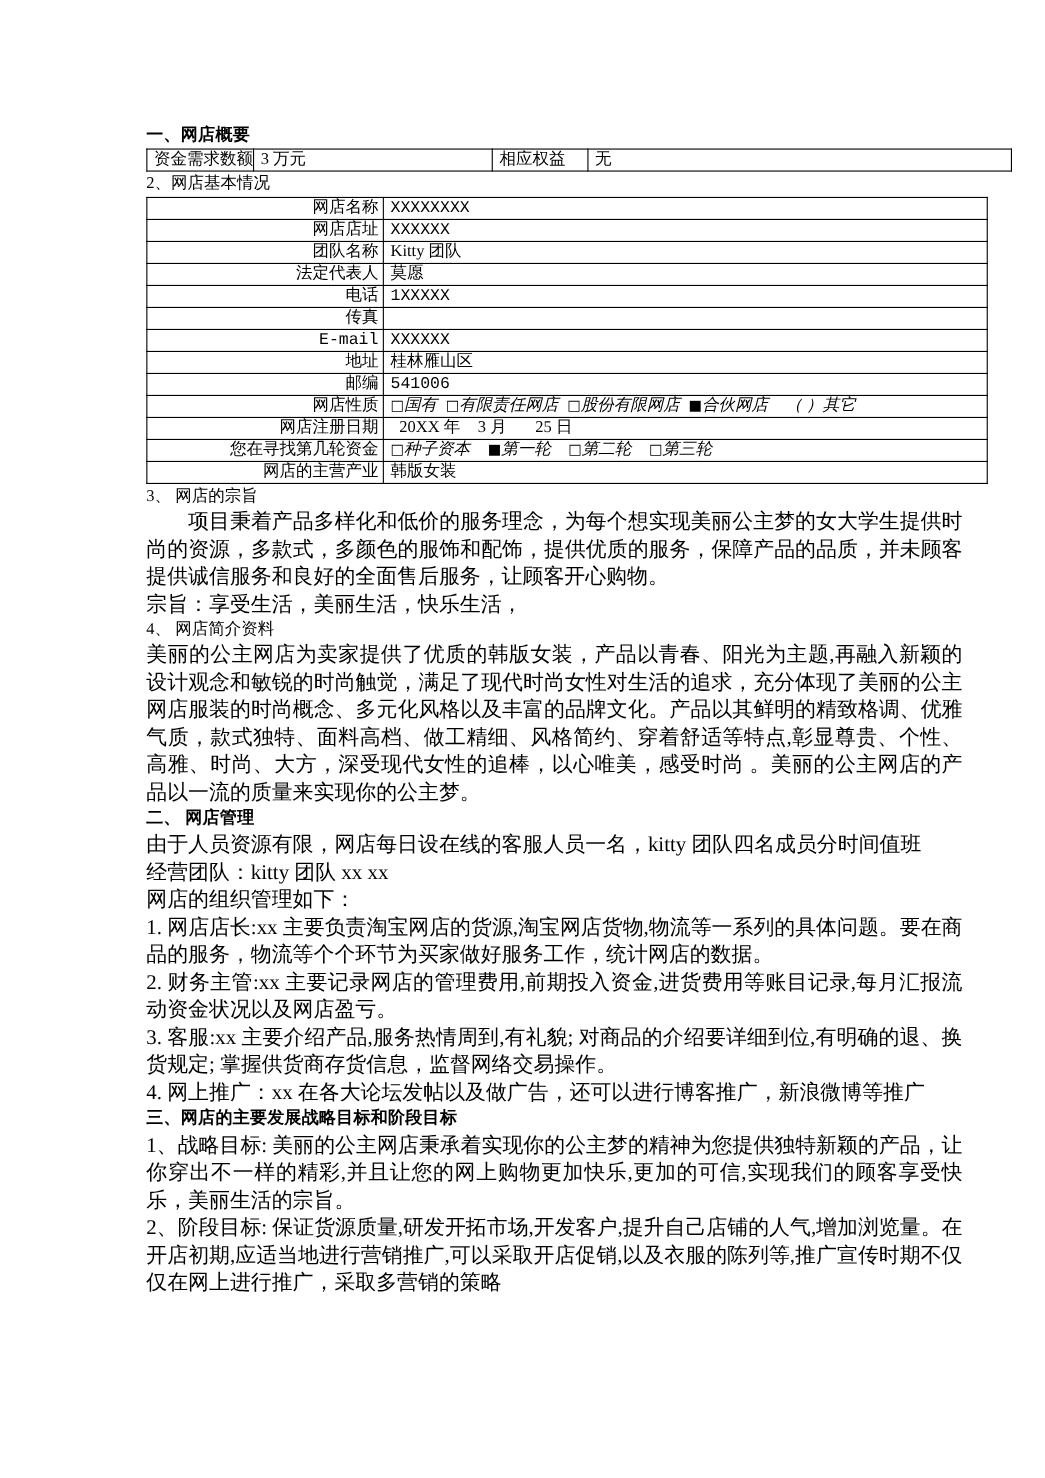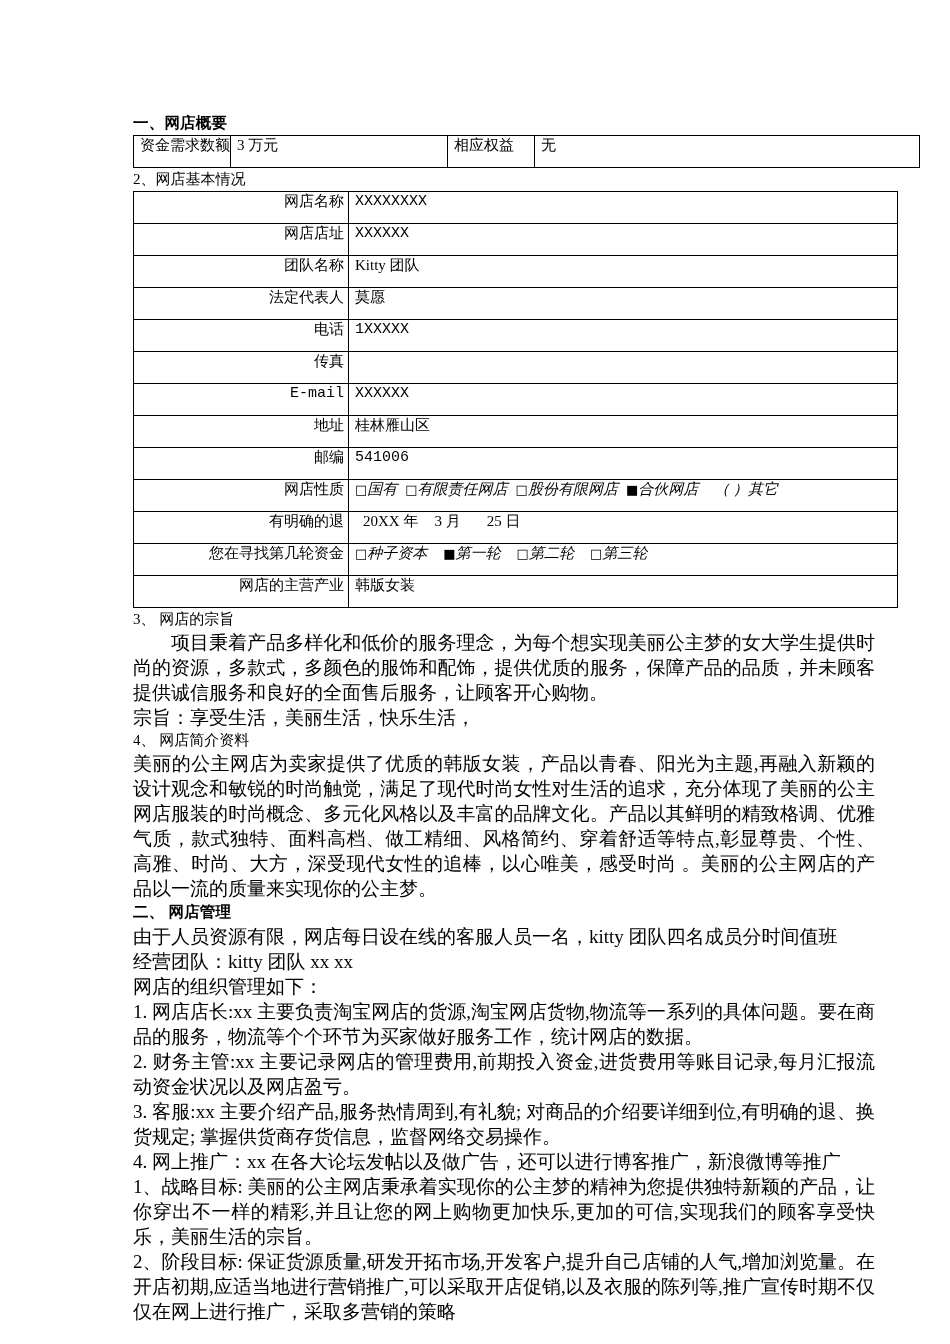--- a/index.html
+++ b/index.html
@@ -49,21 +49,21 @@
 
   
   table.t {
     border-collapse: collapse;
     table-layout: fixed;
     width: 742px;
     margin: 1px 0 1px 0;
   }
   table.t td {
     border: 1px solid #000000;
-    padding: 0 4px 12px 6px;
+    padding: 0 4px 0 6px;
     font-size: 15px;
     line-height: 19px;
     height: 19px;
     vertical-align: middle;
     white-space: nowrap;
     overflow: visible;
   }
   .t1 .c1 { width: 86px; }
   .t1 .c2 { width: 206px; }
   .t1 .c3 { width: 76px; }
@@ -145,21 +145,21 @@
       </tr>
       <tr>
         <td class="c1">邮编</td>
         <td class="c2 cell-mono">541006</td>
       </tr>
       <tr>
         <td class="c1">网店性质</td>
         <td class="c2 chk"><span class="nowrap"><span class="box">□</span><span>国有</span><span class="sp1"></span><span class="box">□</span><span>有限责任网店</span><span class="sp1"></span><span class="box">□</span><span>股份有限网店</span><span class="sp1"></span><span class="boxf">■</span><span>合伙网店</span><span class="sp2"></span><span>（      ）其它</span></span></td>
       </tr>
       <tr>
-        <td class="c1">有明确的退</td>
+        <td class="c1">网店注册日期</td>
         <td class="c2 cell-mix"><span class="sp1"></span><span>20XX 年</span><span class="sp2"></span><span>3 月</span><span class="sp3"></span><span>25 日</span></td>
       </tr>
       <tr>
         <td class="c1">您在寻找第几轮资金</td>
         <td class="c2 chk"><span class="nowrap"><span class="box">□</span><span>种子资本</span><span class="sp2"></span><span class="boxf">■</span><span>第一轮</span><span class="sp2"></span><span class="box">□</span><span>第二轮</span><span class="sp2"></span><span class="box">□</span><span>第三轮</span></span></td>
       </tr>
       <tr>
         <td class="c1">网店的主营产业</td>
         <td class="c2">韩版女装</td>
       </tr>
@@ -175,17 +175,18 @@
 
     <h1 class="sec">二、 网店管理</h1>
     <p class="para">由于人员资源有限，网店每日设在线的客服人员一名，kitty 团队四名成员分时间值班</p>
     <p class="para">经营团队：kitty 团队 xx xx</p>
     <p class="para">网店的组织管理如下：</p>
     <p class="para">1. 网店店长:xx    主要负责淘宝网店的货源,淘宝网店货物,物流等一系列的具体问题。要在商品的服务，物流等个个环节为买家做好服务工作，统计网店的数据。</p>
     <p class="para">2. 财务主管:xx 主要记录网店的管理费用,前期投入资金,进货费用等账目记录,每月汇报流动资金状况以及网店盈亏。</p>
     <p class="para">3. 客服:xx 主要介绍产品,服务热情周到,有礼貌; 对商品的介绍要详细到位,有明确的退、换货规定; 掌握供货商存货信息，监督网络交易操作。</p>
     <p class="para">4. 网上推广：xx 在各大论坛发帖以及做广告，还可以进行博客推广，新浪微博等推广</p>
 
+    <h1 class="sec">三、网店的主要发展战略目标和阶段目标</h1>
     <p class="para">1、战略目标: 美丽的公主网店秉承着实现你的公主梦的精神为您提供独特新颖的产品，让你穿出不一样的精彩,并且让您的网上购物更加快乐,更加的可信,实现我们的顾客享受快乐，美丽生活的宗旨。</p>
     <p class="para">2、阶段目标: 保证货源质量,研发开拓市场,开发客户,提升自己店铺的人气,增加浏览量。在开店初期,应适当地进行营销推广,可以采取开店促销,以及衣服的陈列等,推广宣传时期不仅仅在网上进行推广，采取多营销的策略</p>
 
   </div>
 </div>
 
 </body></html>

